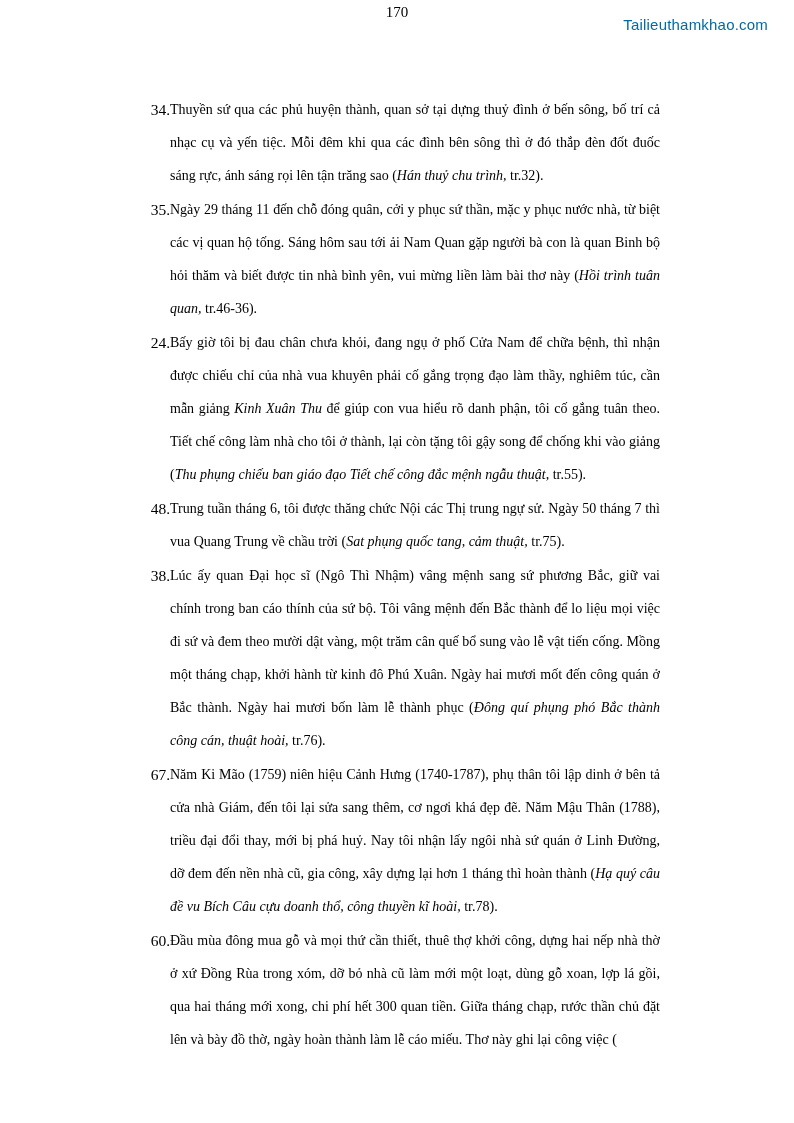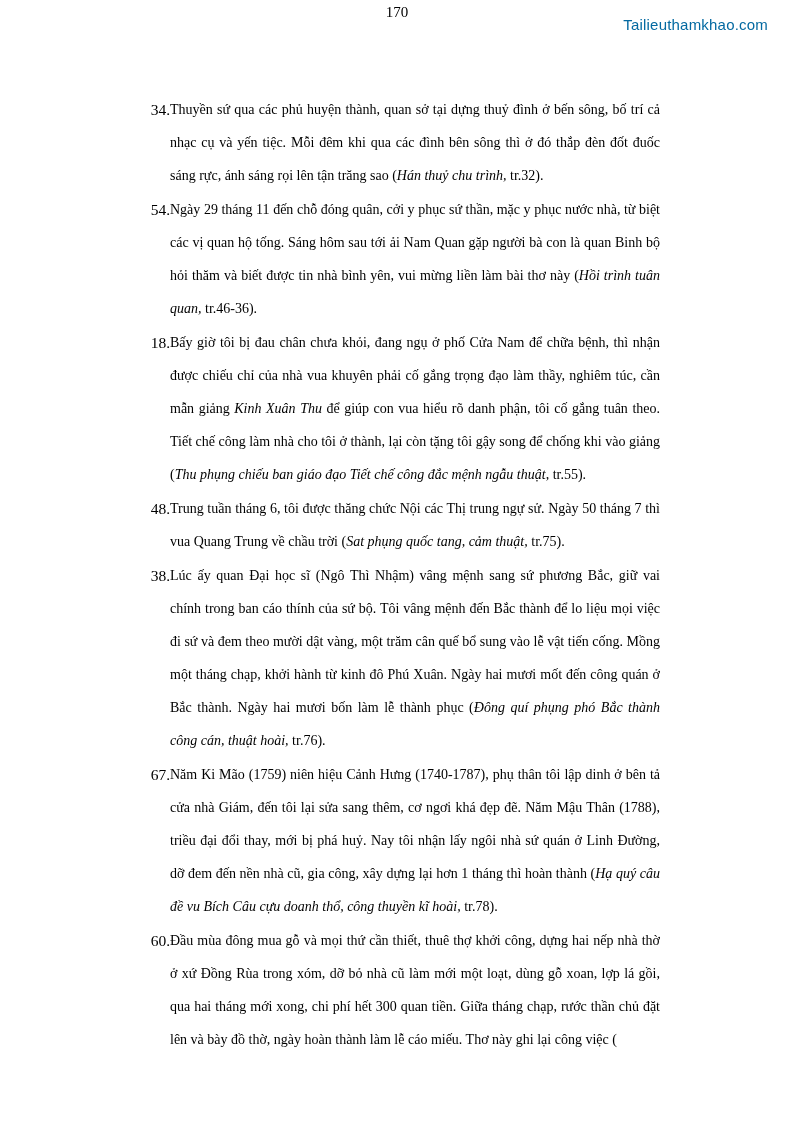--- a/index.html
+++ b/index.html
@@ -81,26 +81,26 @@
   <div class="watermark">Tailieuthamkhao.com</div>
 
   <div class="content">
 
     <div class="item">
       <div class="item-num">34.</div>
       <div class="item-body"><span>Thuyền sứ qua các phủ huyện thành, quan sở tại dựng thuỷ đình ở bến sông, bố trí cả nhạc cụ và yến tiệc. Mỗi đêm khi qua các đình bên sông thì ở đó thắp đèn đốt đuốc sáng rực, ánh sáng rọi lên tận trăng sao (</span><i>Hán thuỷ chu trình,</i><span> tr.32).</span></div>
     </div>
 
     <div class="item">
-      <div class="item-num">54.</div>
+      <div class="item-num">35.</div>
       <div class="item-body"><span>Ngày 29 tháng 11 đến chỗ đóng quân, cởi y phục sứ thần, mặc y phục nước nhà, từ biệt các vị quan hộ tống. Sáng hôm sau tới ải Nam Quan gặp người bà con là quan Binh bộ hỏi thăm và biết được tin nhà bình yên, vui mừng liền làm bài thơ này (</span><i>Hồi trình tuân quan,</i><span> tr.46-36).</span></div>
     </div>
 
     <div class="item">
-      <div class="item-num">18.</div>
+      <div class="item-num">24.</div>
       <div class="item-body"><span> Bấy giờ tôi bị đau chân chưa khỏi, đang ngụ ở phố Cửa Nam để chữa bệnh, thì nhận được chiếu chỉ của nhà vua khuyên phải cố gắng trọng đạo làm thầy, nghiêm túc, cần mẫn giảng </span><i>Kinh Xuân Thu</i><span> để giúp con vua hiểu rõ danh phận, tôi cố gắng tuân theo. Tiết chế công làm nhà cho tôi ở  thành, lại còn tặng tôi gậy song để chống khi vào giảng (</span><i>Thu phụng chiếu ban giáo đạo Tiết chế công đắc mệnh ngẫu thuật</i><span>, tr.55).</span></div>
     </div>
 
     <div class="item">
       <div class="item-num">48.</div>
       <div class="item-body"><span>Trung tuần tháng 6, tôi được thăng chức Nội các Thị trung ngự sử. Ngày 50 tháng 7 thì vua Quang Trung về chầu trời (</span><i>Sat phụng quốc tang, cảm thuật,</i><span> tr.75).</span></div>
     </div>
 
     <div class="item">
       <div class="item-num">38.</div>

